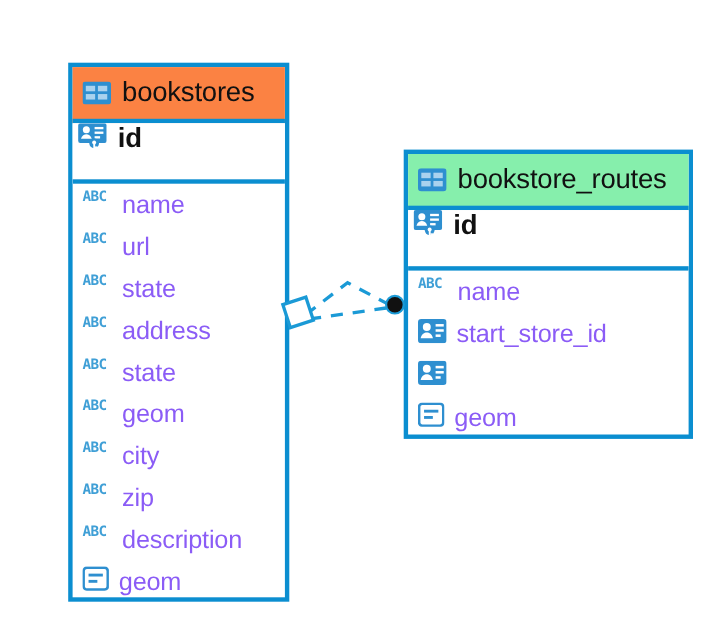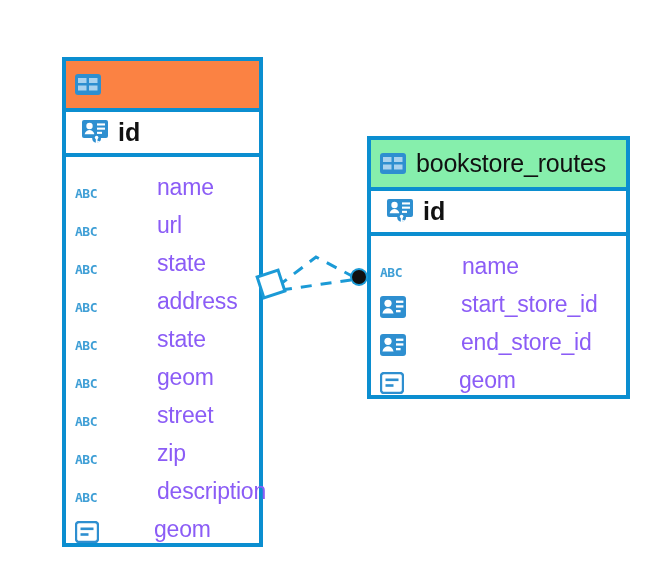--- a/index.html
+++ b/index.html
@@ -57,43 +57,41 @@
     font-size: 25px;
     color: #111111;
     margin-left: 10px;
     white-space: nowrap;
     letter-spacing: -0.2px;
   }
 
   .pk-row {
     box-sizing: border-box;
     display: flex;
-    align-items: center;
-    height: 45px;
-    padding-left: 16px;
+    height: 55px;
+    padding-left: 5px;
     border-bottom: 4px solid #0b8ed0;
     background: #ffffff;
   }
   .pk-label {
     font-size: 25px;
     font-weight: bold;
     color: #111111;
     margin-left: 10px;
     white-space: nowrap;
   }
 
   .field-list {
     padding-top: 6px;
   }
   .field-row {
     display: flex;
-    align-items: flex-end;
+    align-items: flex-start;
     height: 38px;
     padding-left: 9px;
-    gap: 46px;
   }
   .field-label {
     font-size: 23px;
     color: #8b5cf6;
     margin-left: 9px;
     white-space: nowrap;
     letter-spacing: -0.2px;
   }
 
   
@@ -140,20 +138,21 @@
     <div class="entity-header accent-orange">
       <span>
         <svg class="icon icon-table" viewBox="0 0 26 21">
           <rect x="0" y="0" width="26" height="21" rx="3" fill="#2e8fd0"></rect>
           <rect x="3" y="4" width="8.5" height="5" fill="#a9d2ee"></rect>
           <rect x="14" y="4" width="8.5" height="5" fill="#a9d2ee"></rect>
           <rect x="3" y="11.5" width="8.5" height="5" fill="#a9d2ee"></rect>
           <rect x="14" y="11.5" width="8.5" height="5" fill="#a9d2ee"></rect>
         </svg>
       </span>
+      <span class="entity-title">bookstores</span>
     </div>
 
     <div class="pk-row">
       <span>
         <svg class="icon icon-pk" viewBox="0 0 26 25">
           <rect x="0" y="0" width="26" height="18" rx="2" fill="#2e8fd0"></rect>
           <circle cx="7.5" cy="6" r="3.2" fill="#ffffff"></circle>
           <path d="M2.6 14.2c0.8-3 3.1-4.2 4.9-4.2s4.1 1.2 4.9 4.2z" fill="#ffffff"></path>
           <rect x="15" y="3.4" width="8" height="2.1" fill="#ffffff"></rect>
           <rect x="15" y="7.6" width="8" height="2.1" fill="#ffffff"></rect>
@@ -194,21 +193,21 @@
         <span class="field-label">state</span>
       </div>
 
       <div class="field-row">
         <span class="icon-abc">ABC</span>
         <span class="field-label">geom</span>
       </div>
 
       <div class="field-row">
         <span class="icon-abc">ABC</span>
-        <span class="field-label">street</span>
+        <span class="field-label">city</span>
       </div>
 
       <div class="field-row">
         <span class="icon-abc">ABC</span>
         <span class="field-label">zip</span>
       </div>
 
       <div class="field-row">
         <span class="icon-abc">ABC</span>
         <span class="field-label">description</span>
@@ -286,21 +285,20 @@
         <span>
           <svg class="icon icon-fk" viewBox="0 0 26 22">
             <rect x="0" y="0" width="26" height="22" rx="3" fill="#2e8fd0"></rect>
             <circle cx="8" cy="7.3" r="3.6" fill="#ffffff"></circle>
             <path d="M2.4 17.4c0.9-3.6 3.4-5.1 5.6-5.1s4.7 1.5 5.6 5.1z" fill="#ffffff"></path>
             <rect x="16" y="4.6" width="7.4" height="2.3" fill="#ffffff"></rect>
             <rect x="16" y="9.3" width="7.4" height="2.3" fill="#ffffff"></rect>
             <rect x="16" y="14" width="4.6" height="2.3" fill="#ffffff"></rect>
           </svg>
         </span>
-        <span class="field-label">end_store_id</span>
       </div>
 
       <div class="field-row">
         <span>
           <svg class="icon icon-geom" viewBox="0 0 24 22">
             <rect x="1" y="1" width="22" height="20" rx="3" fill="none" stroke="#2e8fd0" stroke-width="2.4"></rect>
             <rect x="5.5" y="6.5" width="13" height="2.6" fill="#2e8fd0"></rect>
             <rect x="5.5" y="12.2" width="8" height="2.6" fill="#2e8fd0"></rect>
           </svg>
         </span>

